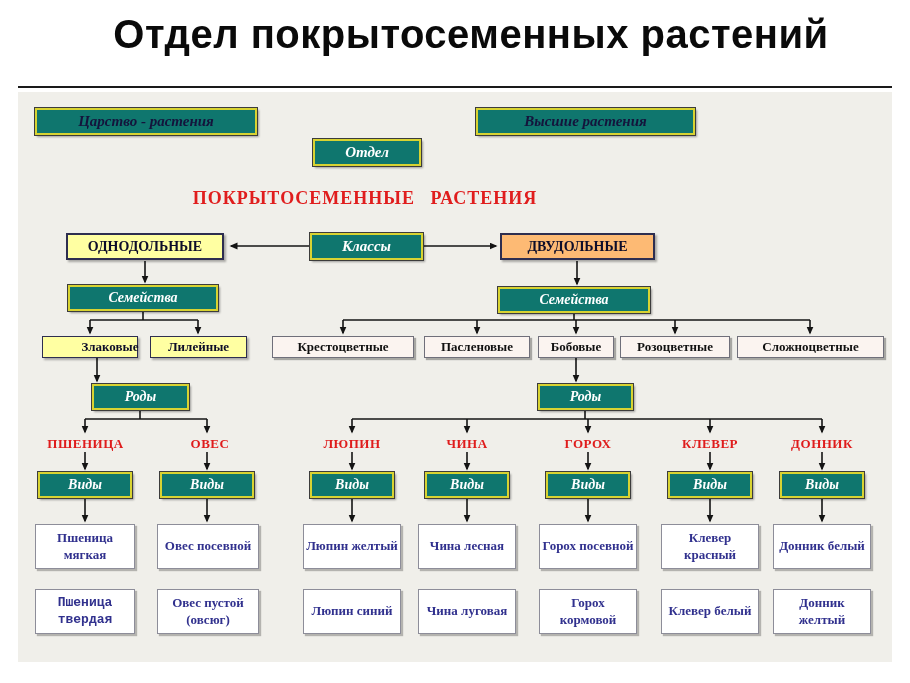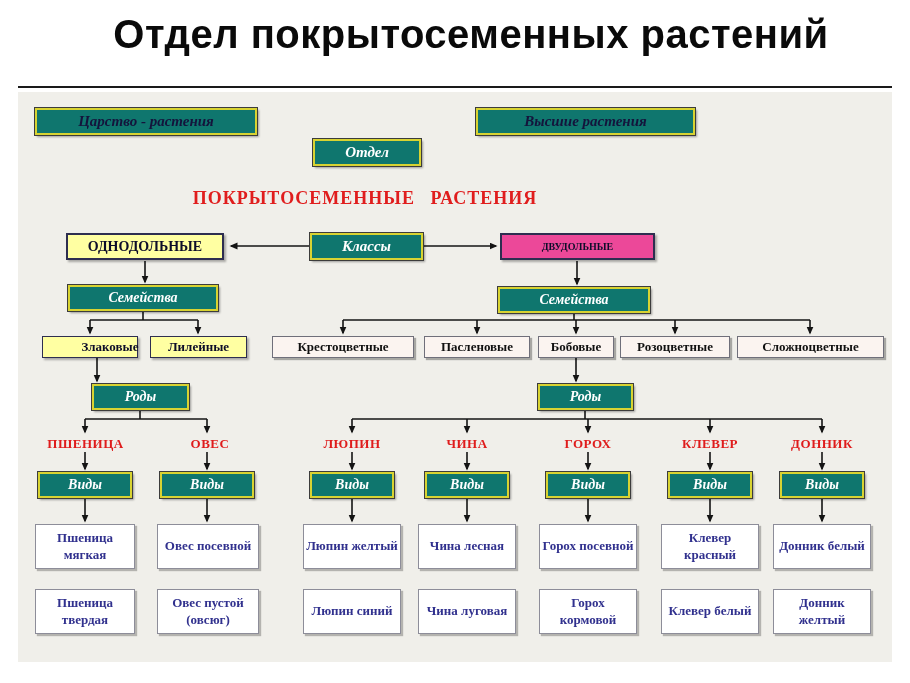--- a/index.html
+++ b/index.html
@@ -17,22 +17,22 @@
           display:flex; align-items:center; justify-content:center;
           font-size:15px; box-shadow:2px 2px 2px rgba(0,0,0,0.35); }
   .gbox.dark { color:#14143c; }
   .gbox.sm { font-size:14px; }
 
   .ybox { background:#ffffa2; border:2px solid #2e2e50; color:#0d0d2a; font-weight:bold;
           display:flex; align-items:center; justify-content:center; font-size:14px;
           box-shadow:2px 2px 2px rgba(0,0,0,0.3); }
   .ybox.thin { border-width:1px; font-size:13px; }
 
-  .pbox { background:#ec4899; border:2px solid #2e2e50; color:#0d0d2a; font-weight:bold;
-          display:flex; align-items:center; justify-content:center; font-size:10px;
+  .pbox { background:#fdba74; border:2px solid #2e2e50; color:#0d0d2a; font-weight:bold;
+          display:flex; align-items:center; justify-content:center; font-size:14px;
           box-shadow:2px 2px 2px rgba(0,0,0,0.3); }
 
   .fam { background:#fbf4f0; border:1px solid #6f6f7a; color:#111111; font-weight:bold;
          display:flex; align-items:center; justify-content:center; font-size:13px;
          box-shadow:2px 2px 1px rgba(0,0,0,0.3); }
 
   .red { color:#df1c1c; font-weight:bold; font-size:13px; text-align:center;
          letter-spacing:0.5px; }
 
   .sp { background:#ffffff; border:1px solid #8d8d99; color:#31318e; font-weight:bold;
@@ -158,21 +158,21 @@
   <div class="abs gbox sm" style="left:780px; top:472px; width:84px; height:26px;">Виды</div>
 
   <div class="abs sp" style="left:35px;  top:524px; width:100px; height:45px;">Пшеница мягкая</div>
   <div class="abs sp" style="left:157px; top:524px; width:102px; height:45px;">Овес посевной</div>
   <div class="abs sp" style="left:303px; top:524px; width:98px; height:45px;">Люпин желтый</div>
   <div class="abs sp" style="left:418px; top:524px; width:98px; height:45px;">Чина лесная</div>
   <div class="abs sp" style="left:539px; top:524px; width:98px; height:45px;">Горох посевной</div>
   <div class="abs sp" style="left:661px; top:524px; width:98px; height:45px;">Клевер красный</div>
   <div class="abs sp" style="left:773px; top:524px; width:98px; height:45px;">Донник белый</div>
 
-  <div class="abs sp" style="left:35px;  top:589px; width:100px; height:45px;">Пшеница твердая</div>
+  <div class="abs sp" style="left:35px;  top:589px; width:100px; height:45px;font-family:Liberation Mono, monospace;">Пшеница твердая</div>
   <div class="abs sp" style="left:157px; top:589px; width:102px; height:45px;">Овес пустой (овсюг)</div>
   <div class="abs sp" style="left:303px; top:589px; width:98px; height:45px;">Люпин синий</div>
   <div class="abs sp" style="left:418px; top:589px; width:98px; height:45px;">Чина луговая</div>
   <div class="abs sp" style="left:539px; top:589px; width:98px; height:45px;">Горох кормовой</div>
   <div class="abs sp" style="left:661px; top:589px; width:98px; height:45px;">Клевер белый</div>
   <div class="abs sp" style="left:773px; top:589px; width:98px; height:45px;">Донник желтый</div>
 
 </div>
 
 </body></html>

